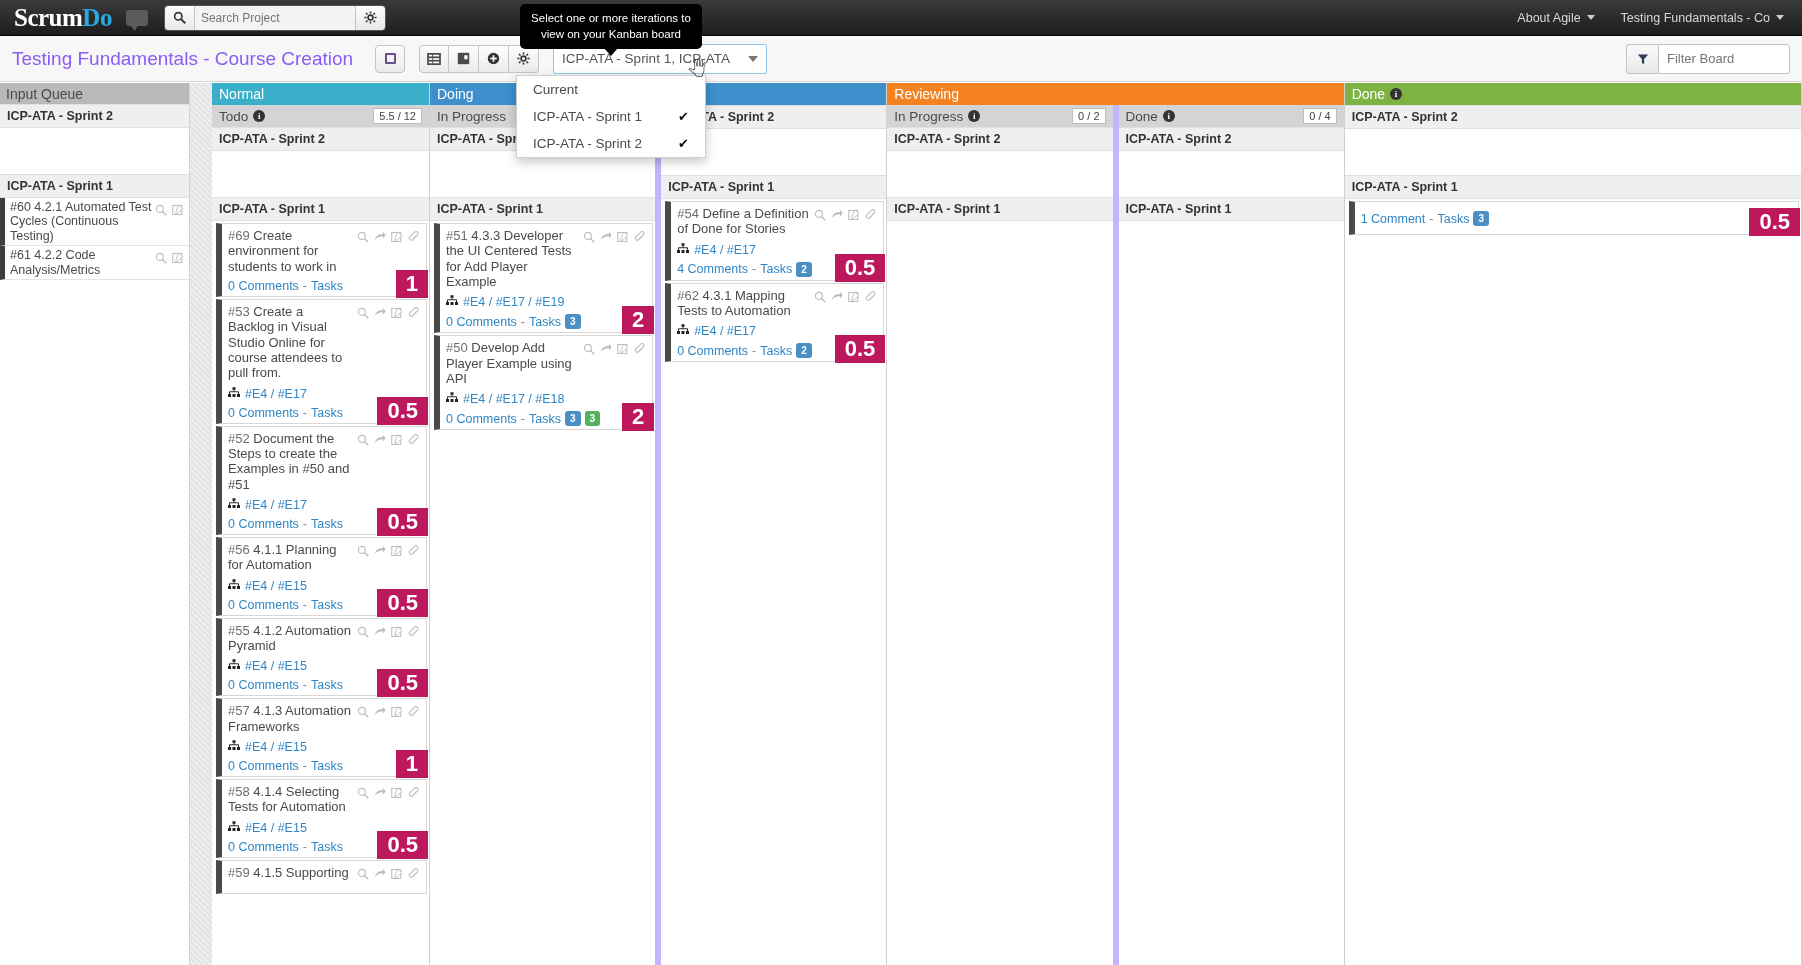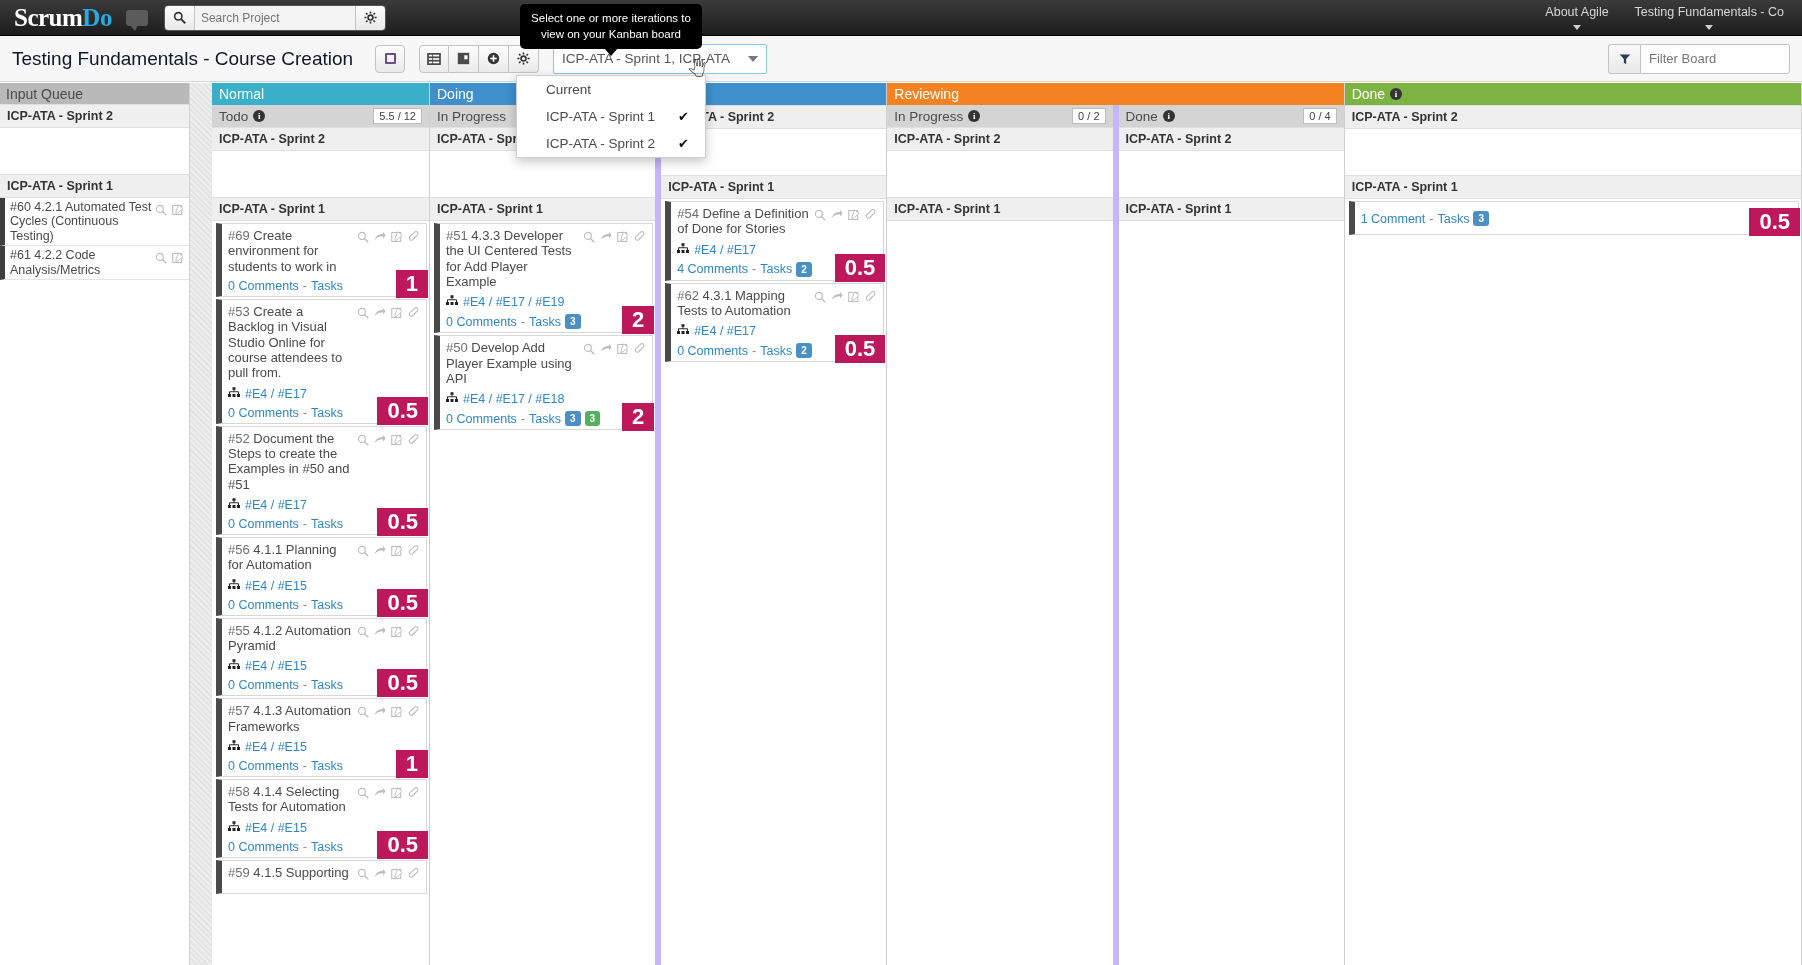--- a/index.html
+++ b/index.html
@@ -22,60 +22,60 @@
     background:linear-gradient(#fdfdfd,#e9e9e9); border:1px solid #555; border-radius:4px;
     overflow:hidden; }
   .sb-btn { width:30px; height:100%; display:flex; align-items:center; justify-content:center;
     font-size:13px; color:#333; }
   .sb-btn.left { border-right:1px solid #c4c4c4; }
   .sb-btn.right { border-left:1px solid #c4c4c4; }
   .sb-input { border:0; outline:0; width:160px; height:100%; background:#f3f3f3;
     font-size:12px; color:#9a9a9a; padding:0 6px; font-family:"Liberation Sans",sans-serif; }
   .nav-right { margin-left:auto; display:flex; align-items:center; gap:26px;
     font-size:12.5px; color:#d8d8d8; padding-right:4px; }
-  .nav-right .item { display:flex; align-items:center; gap:6px; white-space:nowrap;flex-direction:column; }
+  .nav-right .item { display:flex; align-items:center; gap:6px; white-space:nowrap; }
   .caret { width:0;height:0;border-left:4px solid transparent;border-right:4px solid transparent;
     border-top:5px solid #cfcfcf; }
 
   
   .subhead { height:46px; background:#f7f7f7; border-bottom:1px solid #d5d5d5;
     display:flex; align-items:center; padding:0 12px; position:relative; z-index:30; }
-  .proj-title { font-size:19px; color:#0f172a; margin-right:22px; white-space:nowrap; }
+  .proj-title { font-size:19px; color:#8b5cf6; margin-right:22px; white-space:nowrap; }
   .btn-group { display:flex; align-items:center; }
   .tb { width:30px; height:28px; background:linear-gradient(#fdfdfd,#eaeaea);
     border:1px solid #c3c3c3; display:flex; align-items:center; justify-content:center;
     font-size:12px; color:#333; }
   .tb.solo { border-radius:4px; margin-right:14px; }
   .grp .tb { border-radius:0; border-left:0; }
   .grp .tb:first-child { border-left:1px solid #c3c3c3; border-radius:4px 0 0 4px; }
   .grp .tb:last-child { border-radius:0 4px 4px 0; }
   .sq-outline { width:11px;height:11px;border:2px solid #6b4f8a; border-radius:1px; }
   .iter-select { margin-left:14px; width:214px; height:30px; border:1px solid #8ec6e8;
     background:#fff; border-radius:2px; display:flex; align-items:center;
     padding:0 8px; font-size:13.5px; color:#555; position:relative; }
   .iter-select .sel-caret { margin-left:auto; width:0;height:0;
     border-left:5px solid transparent;border-right:5px solid transparent;border-top:6px solid #777; }
   .filter-wrap { margin-left:auto; display:flex; align-items:center; height:30px; }
   .filt-btn { width:32px;height:30px; background:linear-gradient(#fafafa,#e9e9e9);
     border:1px solid #c3c3c3; border-right:0; border-radius:3px 0 0 3px;
     display:flex;align-items:center;justify-content:center; }
-  .filt-input { width:150px; height:30px; border:1px solid #c3c3c3; border-radius:0 3px 3px 0;
+  .filt-input { width:132px; height:30px; border:1px solid #c3c3c3; border-radius:0 3px 3px 0;
     outline:0; padding:0 8px; font-size:13px; color:#999; font-family:"Liberation Sans",sans-serif; }
 
   
   .tooltip { position:absolute; left:520px; top:4px; width:182px; background:#000;
     color:#fff; border-radius:5px; padding:7px 10px; font-size:11.5px; text-align:center;
     line-height:1.35; z-index:60; }
   .tooltip:after { content:""; position:absolute; bottom:-7px; left:50%; margin-left:-7px;
     width:0;height:0;border-left:7px solid transparent;border-right:7px solid transparent;
     border-top:8px solid #000; }
   .dropdown { position:absolute; left:516px; top:75px; width:190px; background:#fff;
     border:1px solid #cfcfcf; box-shadow:0 4px 10px rgba(0,0,0,.22); z-index:55; }
   .dd-item { height:27px; display:flex; align-items:center; padding:0 16px;
-    font-size:13.5px; color:#4a4a4a;margin-left:13px; }
+    font-size:13.5px; color:#4a4a4a; }
   .dd-item .chk { margin-left:auto; font-size:13px; color:#111; }
 
   .cursor { position:absolute; left:688px; top:57px; font-size:17px; z-index:70;
     color:#222; }
 
   
   .board { position:absolute; top:83px; left:0; right:0; bottom:0; display:flex;
     background:#fff; }
   .inqueue { width:190px; flex:0 0 190px; border-right:1px solid #d3d3d3; background:#fff; }
   .iq-head { height:21px; background:#b9b9b9; color:#4a4a4a; font-size:14px;

